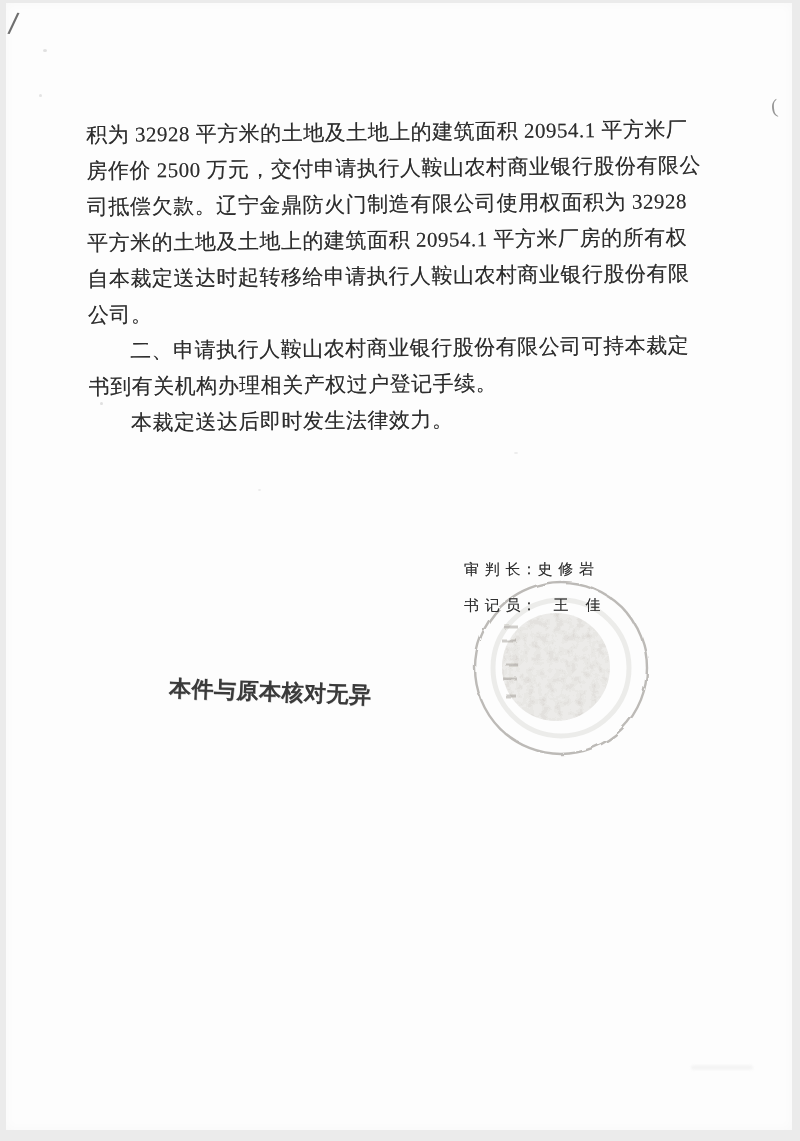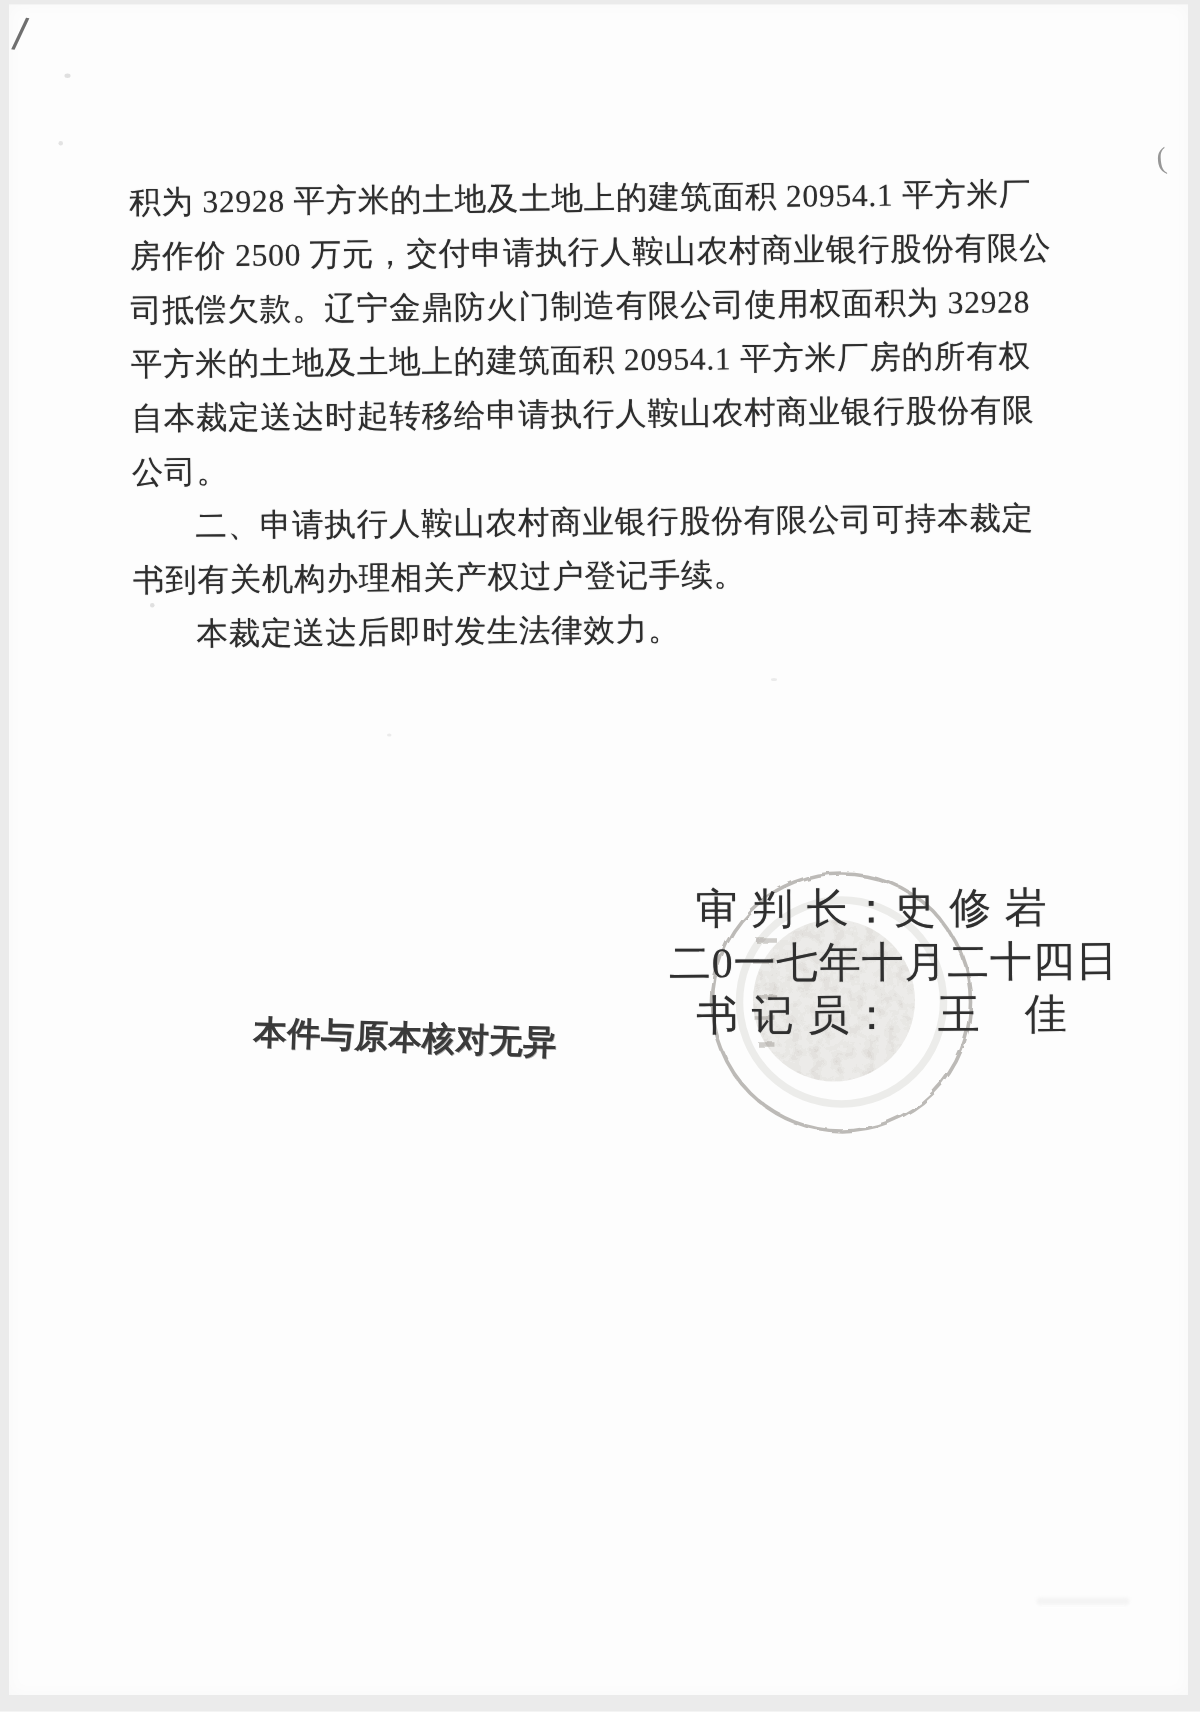--- a/index.html
+++ b/index.html
@@ -29,22 +29,22 @@
     text-shadow: 0 0 0.6px rgba(45,45,45,0.55);
     z-index: 2;
   }
   .b-line { white-space: nowrap; }
   .b-line.fill { text-align: justify; text-align-last: justify; }
   .b-line.ind { text-indent: 42px; }
 
   
   .sig-block {
     position: absolute;
-    left: 440px; top: 586px; width: 255px;
-    font-size: 28px; line-height: 35.5px;
+    left: 440px; top: 549px; width: 255px;
+    font-size: 15px; line-height: 35.5px;
     color: #2f2f2f;
     transform: rotate(-0.3deg);
     text-shadow: 0 0 0.6px rgba(45,45,45,0.5);
     z-index: 3;
   }
   .s-line { white-space: nowrap; }
   .s-judge, .s-clerk { padding-left: 18px; letter-spacing: 1px; }
   .s-date { letter-spacing: 0.5px; }
 
   
@@ -122,21 +122,20 @@
     <g clip-path="url(#blobclip)">
       <rect width="182" height="182" fill="#888" filter="url(#mottle)"></rect>
     </g>
     <g stroke="rgba(120,114,106,0.35)" stroke-width="3" filter="url(#rough)">
       <path d="M34 50 h14 M32 64 h15 M36 88 h12 M33 102 h14 M36 120 h11" fill="none"></path>
     </g>
   </svg>
 
   <div class="sig-block" id="sig-block">
       <div class="s-line s-judge">审 判 长：史 修 岩</div>
-      <div class="s-line s-date">二0一七年十月二十四日</div>
       <div class="s-line s-clerk">书 记 员：　王　佳</div>
     </div>
 
   <div class="copy-stamp">本件与原本核对无异</div>
 
   <div class="art slash">/</div>
   <div class="art paren">(</div>
 
   <i class="speck s1"></i>
   <i class="speck s2"></i>

